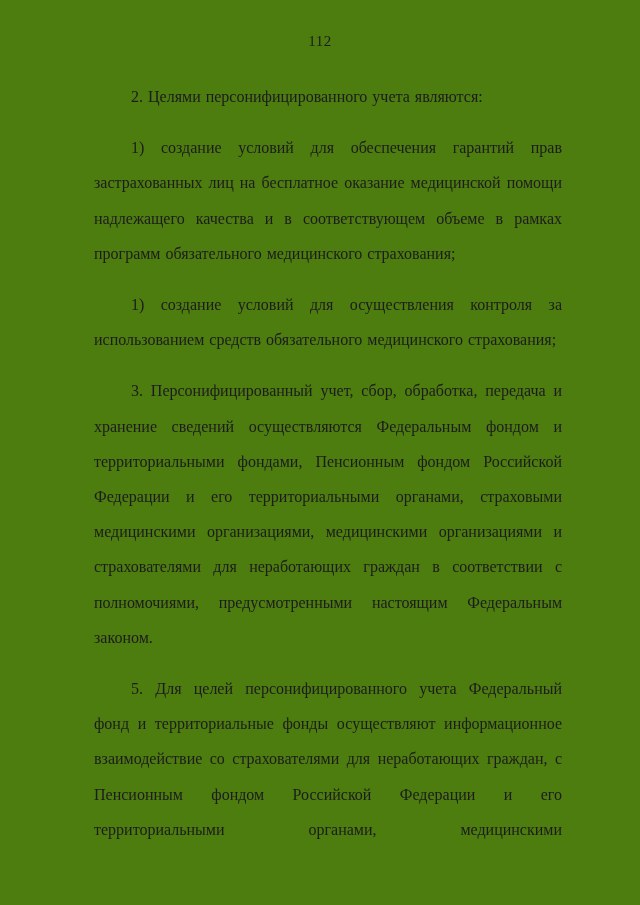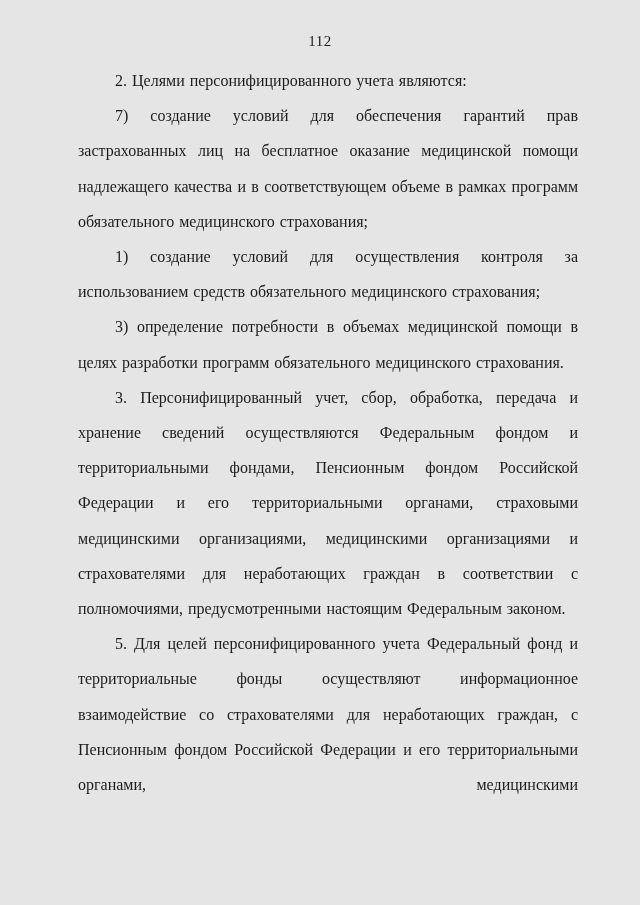--- a/index.html
+++ b/index.html
@@ -4,21 +4,21 @@
 <style>
   html, body {
     margin: 0;
     padding: 0;
     background: #ffffff;
   }
   .page {
     position: relative;
     width: 640px;
     height: 905px;
-    background: #e5e5e5;
+    background: #4d7c0f;
     font-family: "Liberation Serif", "DejaVu Serif", serif;
     color: #1c1c1c;
     overflow: hidden;
   }
   .page-number {
     position: absolute;
     top: 33px;
     left: 0;
     width: 100%;
     text-align: center;
@@ -29,37 +29,36 @@
     position: absolute;
     top: 63px;
     left: 78px;
     width: 500px;
     font-size: 16px;
     line-height: 35.2px;
     text-align: justify;
     hyphens: none;
   }
   .para {
-    margin: 0;
+    margin: 16px;
     padding: 0;
     text-indent: 37px;
     word-spacing: 1px;
   }
   
   .para.continued {
     text-align-last: justify;
   }
 </style>
 </head>
 <body>
 
 <div class="page">
   <div class="page-number">112</div>
 
   <div class="content">
     <p class="para">2. Целями персонифицированного учета являются:</p>
-    <p class="para">7) создание условий для обеспечения гарантий прав застрахованных лиц на бесплатное оказание медицинской помощи надлежащего качества и в соответствующем объеме в рамках программ обязательного медицинского страхования;</p>
+    <p class="para">1) создание условий для обеспечения гарантий прав застрахованных лиц на бесплатное оказание медицинской помощи надлежащего качества и в соответствующем объеме в рамках программ обязательного медицинского страхования;</p>
     <p class="para">1) создание условий для осуществления контроля за использованием средств обязательного медицинского страхования;</p>
-    <p class="para">3) определение потребности в объемах медицинской помощи в целях разработки программ обязательного медицинского страхования.</p>
     <p class="para">3. Персонифицированный учет, сбор, обработка, передача и хранение сведений осуществляются Федеральным фондом и территориальными фондами, Пенсионным фондом Российской Федерации и его территориальными органами, страховыми медицинскими организациями, медицинскими организациями и страхователями для неработающих граждан в соответствии с полномочиями, предусмотренными настоящим Федеральным законом.</p>
     <p class="para continued">5. Для целей персонифицированного учета Федеральный фонд и территориальные фонды осуществляют информационное взаимодействие со страхователями для неработающих граждан, с Пенсионным фондом Российской Федерации и его территориальными органами, медицинскими</p>
   </div>
 </div>
 
 </body></html>

